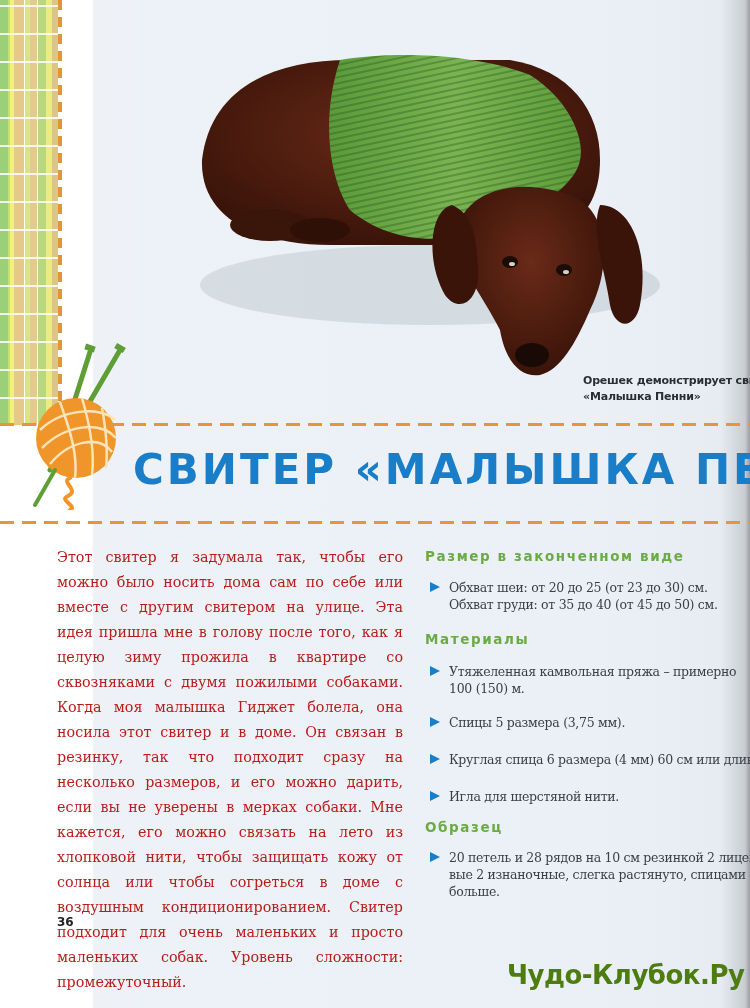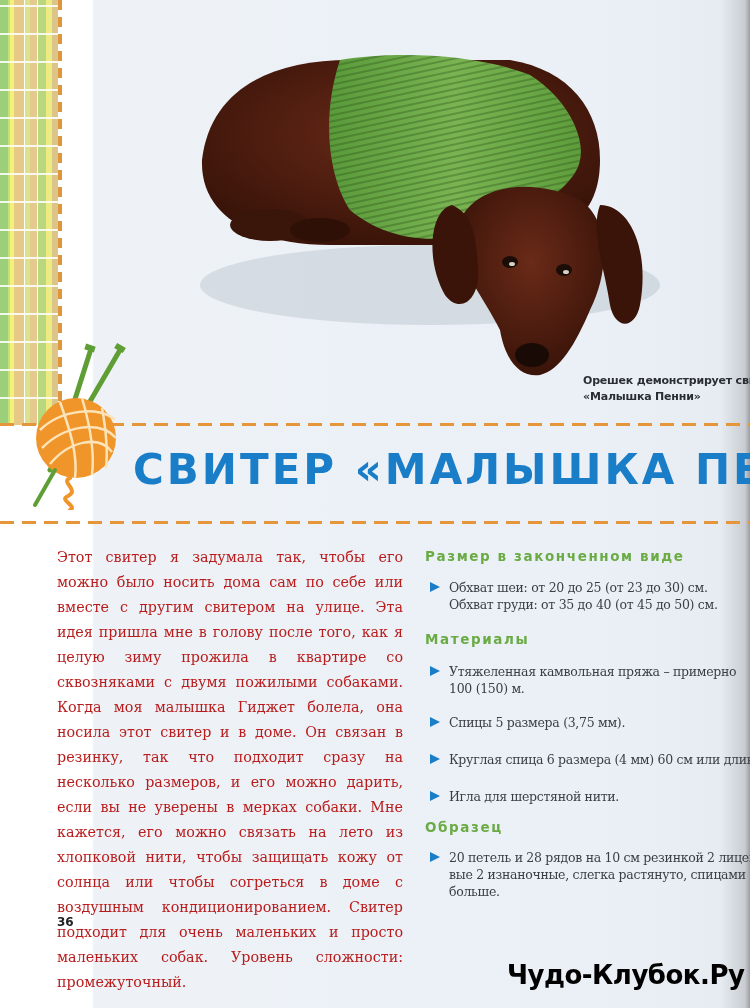--- a/index.html
+++ b/index.html
@@ -61,21 +61,21 @@
       white-space: nowrap; letter-spacing: -0.3px;
     }
     .spec li .tri {
       position: absolute; left: 5px; top: 3px; width: 0; height: 0;
       border-top: 5.5px solid transparent; border-bottom: 5.5px solid transparent;
       border-left: 10px solid #1a7dc8;
     }
     .watermark {
       position: absolute; left: 507px; top: 960px;
       font-family: "DejaVu Sans", sans-serif; font-weight: bold;
-      font-size: 26px; color: #000000; letter-spacing: -0.5px; white-space: nowrap;
+      font-size: 26px; color: #4d7c0f; letter-spacing: -0.5px; white-space: nowrap;
     }
   </style>
 </head>
 <body>
 
 <div class="page-bg"></div>
 
 <div class="plaid"></div>
 <div class="plaid-dash"></div>
 

